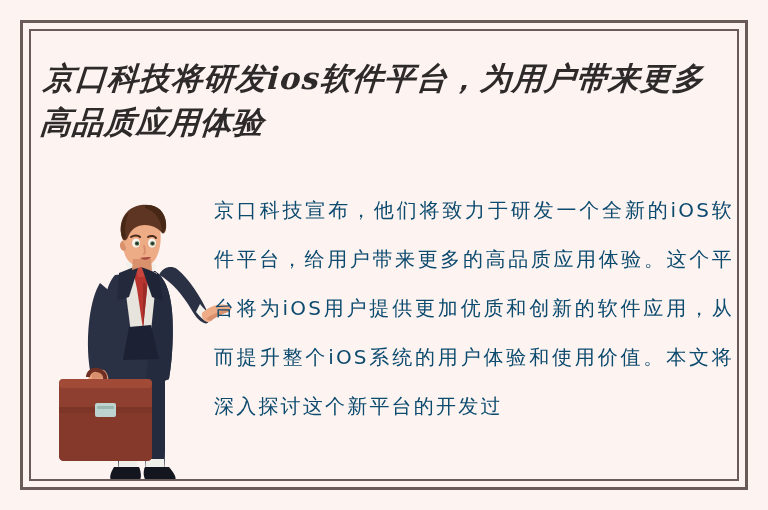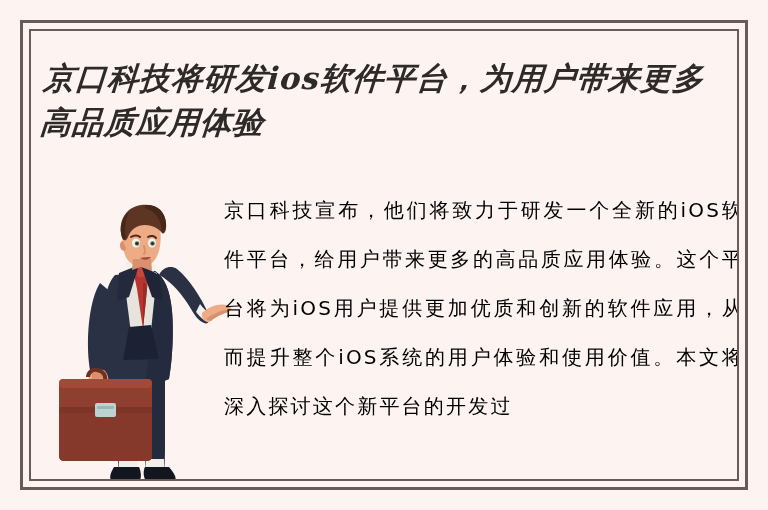--- a/index.html
+++ b/index.html
@@ -68,24 +68,24 @@
     line-height: 44px;
     letter-spacing: 1px;
     white-space: pre-wrap;
     transform: skewX(-4deg);
     transform-origin: left top;
   }
 
   
   .body-copy {
     position: absolute;
-    left: 193px;
+    left: 183px;
     top: 155px;
     width: 520px;
-    color: #000000;
+    color: #0c4a6e;
     font-family: "DejaVu Sans", sans-serif;
     font-size: 20px;
     line-height: 49px;
     letter-spacing: 2.2px;
     text-align: justify;
     text-justify: inter-character;
   }
 
   
   .illustration {

